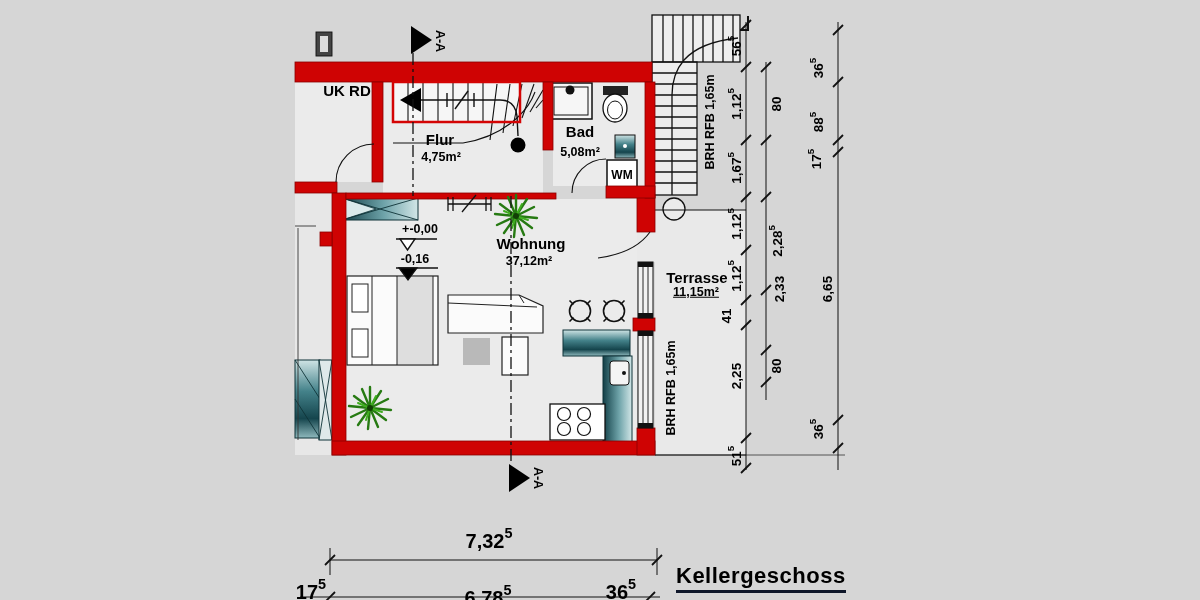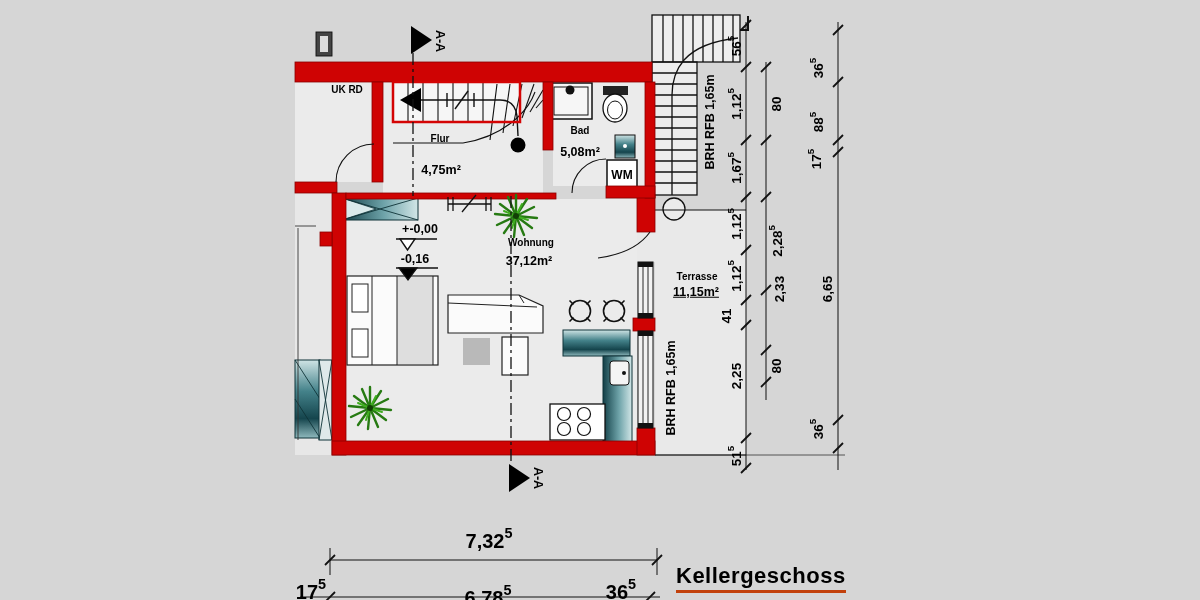--- a/index.html
+++ b/index.html
@@ -1,27 +1,27 @@
 <!DOCTYPE html>
 <html><head>
 <meta charset="utf-8">
 <style>
   html,body{margin:0;padding:0;background:#d6d6d6;font-family:"Liberation Sans",sans-serif;}
   #stage{position:relative;width:1200px;height:600px;overflow:hidden;background:#d6d6d6;}
   #linework{position:absolute;left:0;top:0;}
   .lbl{position:absolute;transform:translate(-50%,-50%);white-space:nowrap;color:#000;font-weight:bold;line-height:1;}
   .rotccw{transform:translate(-50%,-50%) rotate(-90deg);}
   .rotcw{transform:translate(-50%,-50%) rotate(90deg);}
-  .s15{font-size:10px;}
+  .s15{font-size:15px;}
   .s13{font-size:12.5px;}
   .s12{font-size:12px;}
   .dim{font-size:13.5px;font-weight:bold;}
   .dimb{font-size:20px;font-weight:bold;}
   sup{font-size:72%;position:relative;top:-0.15em;line-height:0;}
-  .title{position:absolute;left:676px;top:563px;font-size:22px;font-weight:800;border-bottom:3px solid #c2410c;padding-bottom:1px;letter-spacing:0.5px;}
+  .title{position:absolute;left:676px;top:563px;font-size:22px;font-weight:800;border-bottom:3px solid #0f172a;padding-bottom:1px;letter-spacing:0.5px;}
 </style>
 </head>
 <body>
 
 <div id="stage">
 
 <svg id="linework" width="1200" height="600" viewBox="0 0 1200 600">
   <defs>
     <linearGradient id="tealV" x1="0" y1="0" x2="0" y2="1">
       <stop offset="0" stop-color="#cfe4e5"></stop>
@@ -307,21 +307,21 @@
     <line x1="413" y1="30" x2="413" y2="196" stroke="#111" stroke-width="1.3" stroke-dasharray="12 4 3 4"></line>
     <line x1="511" y1="196" x2="511" y2="464" stroke="#111" stroke-width="1.3" stroke-dasharray="12 4 3 4"></line>
     <polygon points="411,26 411,54 432,40" fill="#000"></polygon>
     <polygon points="509,464 509,492 530,478" fill="#000"></polygon>
   </g>
 </svg>
 
 <span class="lbl s15" style="left:347px;top:90px;">UK RD</span>
 
 <span class="lbl s15" style="left:440px;top:139px;">Flur</span>
-<span class="lbl s13" style="left:441px;top:170px;">4,75m²</span>
+<span class="lbl s13" style="left:441px;top:157px;">4,75m²</span>
 
 <span class="lbl s15" style="left:580px;top:131px;">Bad</span>
 <span class="lbl s13" style="left:580px;top:152px;text-align:center;">5,08m²</span>
 
 <span class="lbl s15" style="left:531px;top:243px;">Wohnung</span>
 <span class="lbl s13" style="left:529px;top:261px;">37,12m²</span>
 
 <span class="lbl s15" style="left:697px;top:277px;">Terrasse</span>
 <span class="lbl s13" style="left:696px;top:292px;text-decoration:underline;">11,15m²</span>
 

